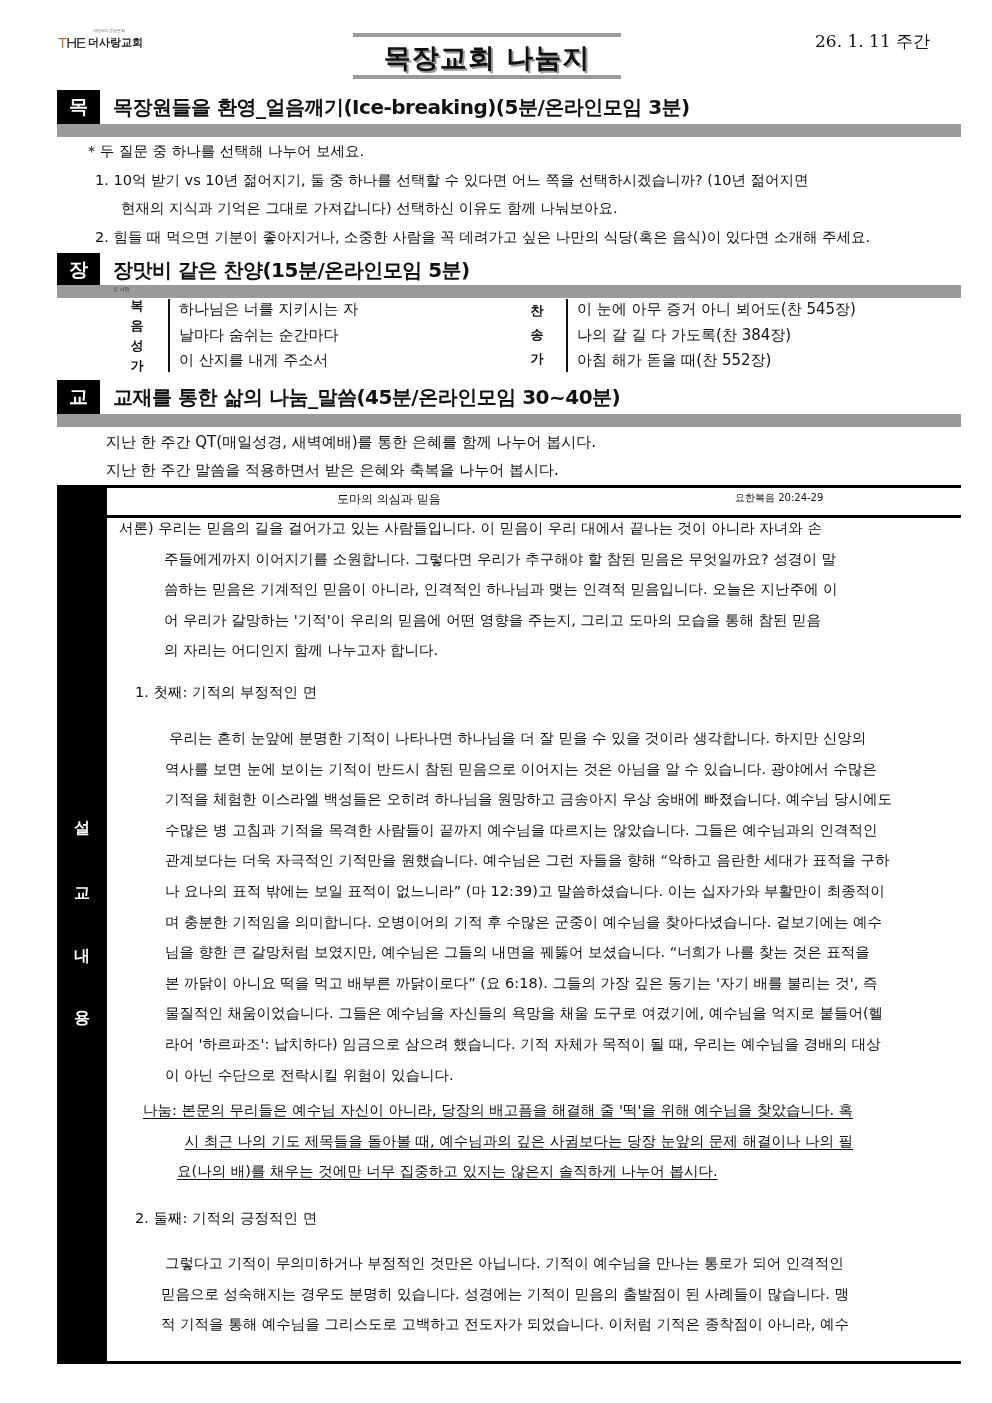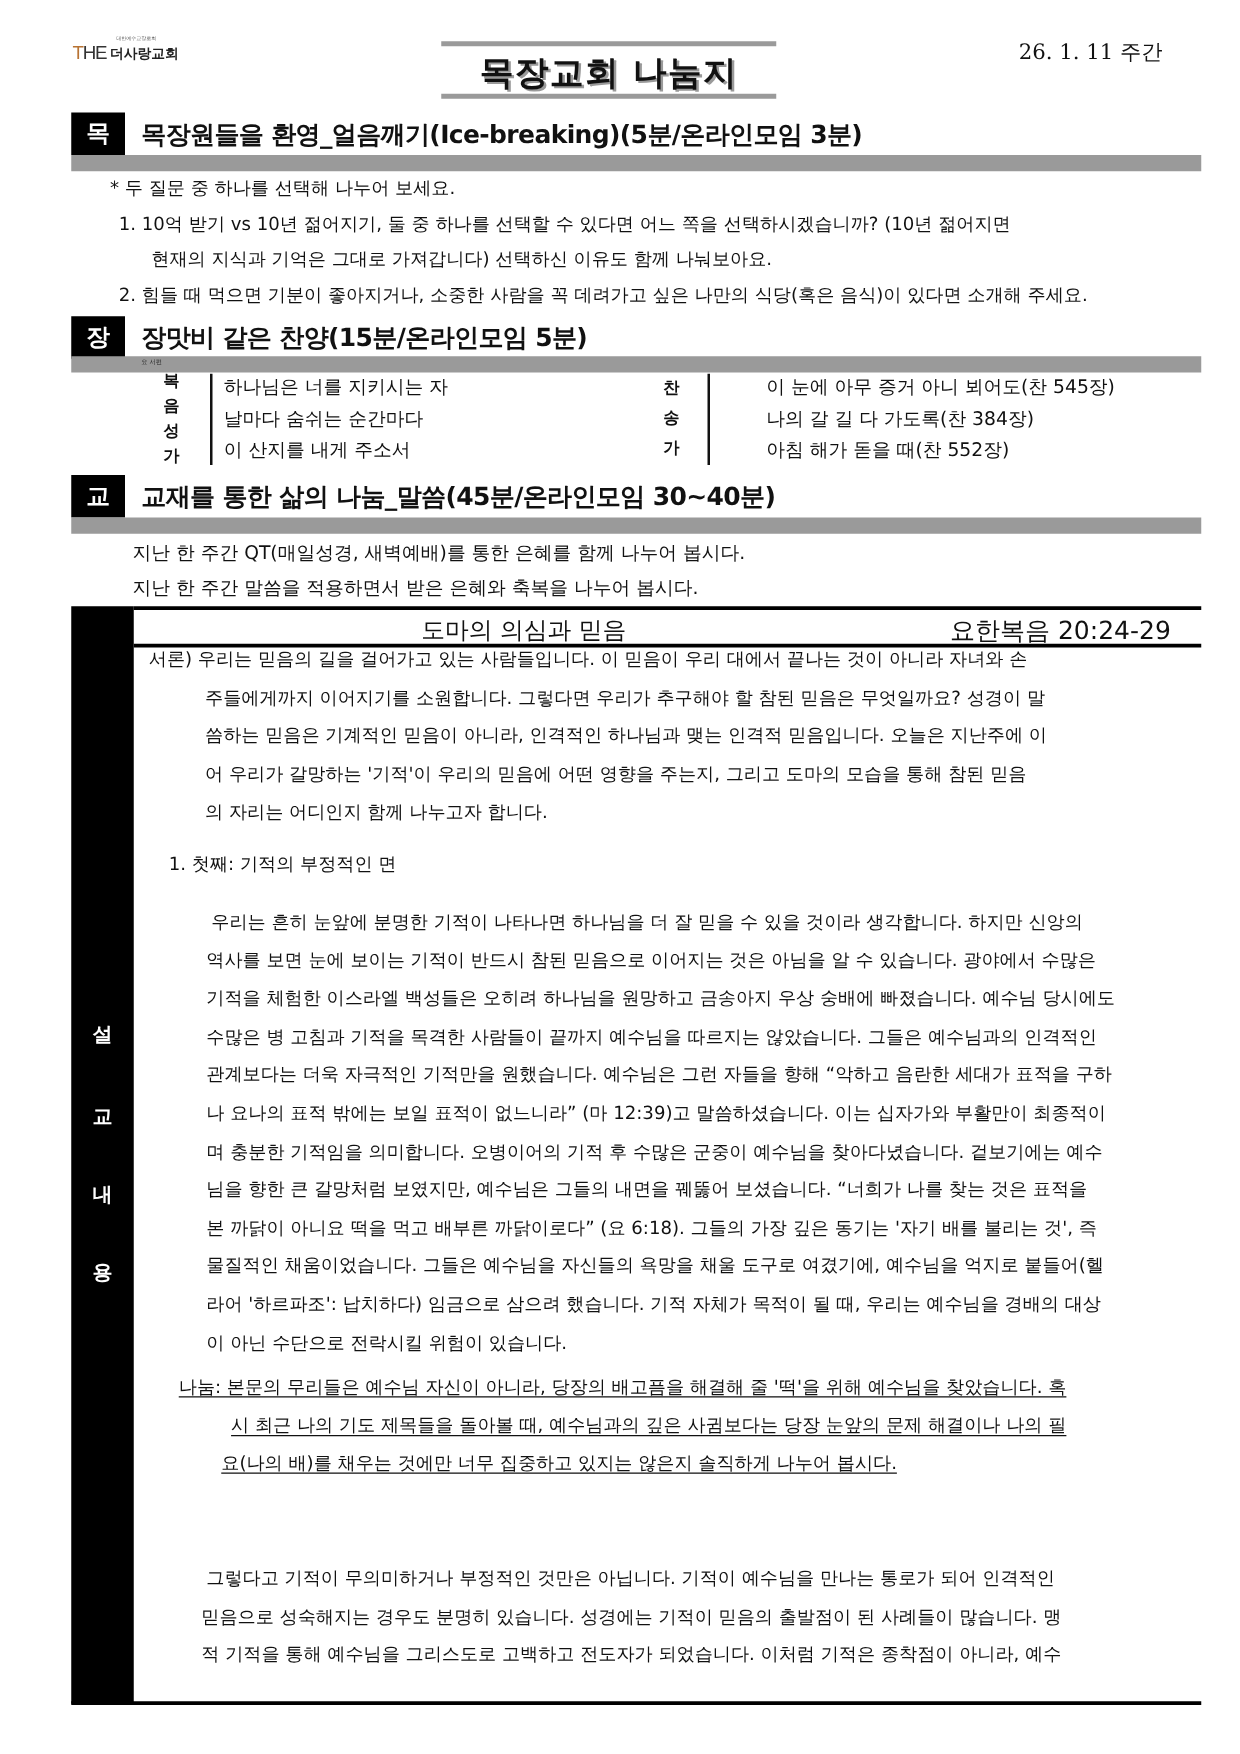--- a/index.html
+++ b/index.html
@@ -35,22 +35,22 @@
     .hymn-col-label { position: absolute; width: 20px; text-align: center; font-size: 13px; font-weight: bold; line-height: 18px; }
     .hymn-vline { position: absolute; top: 2px; width: 2px; height: 73px; background: #111; }
     .hymn-list { position: absolute; font-size: 15px; line-height: 25.5px; white-space: nowrap; }
 
     .sermon { position: absolute; left: 57px; top: 485px; width: 904px; height: 878px; }
     .sermon .side { position: absolute; left: 0; top: 0; width: 50px; height: 878px; background: #000; }
     .sermon .side .v { position: absolute; left: 0; width: 50px; text-align: center; color: #fff; font-weight: bold; font-size: 16px; }
     .sermon .topline { position: absolute; left: 50px; right: 0; top: 0; height: 3px; background: #000; }
     .sermon .midline { position: absolute; left: 50px; right: 0; top: 30px; height: 3px; background: #000; }
     .sermon .botline { position: absolute; left: 0; right: 0; top: 876px; height: 3px; background: #000; }
-    .sermon .head-title { position: absolute; left: 280px; top: 6px; font-size: 19px; }
-    .sermon .head-ref { position: absolute; left: 703px; top: 6px; font-size: 20px; text-align: right; }
+    .sermon .head-title { position: absolute; left: 280px; top: 6px; font-size: 12px; }
+    .sermon .head-ref { position: absolute; left: 678px; top: 6px; font-size: 10px; text-align: right; }
 
     .para { position: absolute; font-size: 14.5px; line-height: 30.6px; color: #111; }
     .para .line { white-space: nowrap; display: block; }
     .u { text-decoration: underline; text-underline-offset: 3px; }
   </style>
 </head>
 <body>
 
 <div class="logo">
   <span class="small">대한예수교장로회</span>
@@ -92,21 +92,21 @@
   <div class="hymn-vline" style="left:111px;"></div>
   <div class="hymn-list" style="left:122px;top:0;">
     <div>하나님은 너를 지키시는 자</div>
     <div>날마다 숨쉬는 순간마다</div>
     <div>이 산지를 내게 주소서</div>
   </div>
   <div class="hymn-col-label" style="left:470px;top:5px;">찬</div>
   <div class="hymn-col-label" style="left:470px;top:29px;">송</div>
   <div class="hymn-col-label" style="left:470px;top:53px;">가</div>
   <div class="hymn-vline" style="left:509px;"></div>
-  <div class="hymn-list" style="left:520px;top:0;margin-left:36px;">
+  <div class="hymn-list" style="left:520px;top:0;">
     <div>이 눈에 아무 증거 아니 뵈어도(찬 545장)</div>
     <div>나의 갈 길 다 가도록(찬 384장)</div>
     <div>아침 해가 돋을 때(찬 552장)</div>
   </div>
 </div>
 
 <div class="sec-head" style="top:380px;">
   <div class="badge">교</div>
   <div class="title">교재를 통한 삶의 나눔_말씀(45분/온라인모임 30~40분)</div>
 </div>
@@ -151,20 +151,21 @@
     <span class="line">라어 '하르파조': 납치하다) 임금으로 삼으려 했습니다. 기적 자체가 목적이 될 때, 우리는 예수님을 경배의 대상</span>
     <span class="line">이 아닌 수단으로 전락시킬 위험이 있습니다.</span>
   </div>
 
   <div class="para u" style="left:86px;top:610px;">
     <span class="line">나눔: 본문의 무리들은 예수님 자신이 아니라, 당장의 배고픔을 해결해 줄 '떡'을 위해 예수님을 찾았습니다. 혹</span>
     <span class="line" style="padding-left:34px;text-align:right;">시 최근 나의 기도 제목들을 돌아볼 때, 예수님과의 깊은 사귐보다는 당장 눈앞의 문제 해결이나 나의 필</span>
     <span class="line" style="padding-left:34px;">요(나의 배)를 채우는 것에만 너무 집중하고 있지는 않은지 솔직하게 나누어 봅시다.</span>
   </div>
 
+  <div class="para" style="left:78px;top:718px;">2. 둘째: 기적의 긍정적인 면</div>
 
   <div class="para" style="left:104px;top:763px;">
     <span class="line" style="padding-left:4px;">그렇다고 기적이 무의미하거나 부정적인 것만은 아닙니다. 기적이 예수님을 만나는 통로가 되어 인격적인</span>
     <span class="line">믿음으로 성숙해지는 경우도 분명히 있습니다. 성경에는 기적이 믿음의 출발점이 된 사례들이 많습니다. 맹</span>
     <span class="line">적 기적을 통해 예수님을 그리스도로 고백하고 전도자가 되었습니다. 이처럼 기적은 종착점이 아니라, 예수</span>
   </div>
 
   <div class="botline"></div>
 </div>
 

